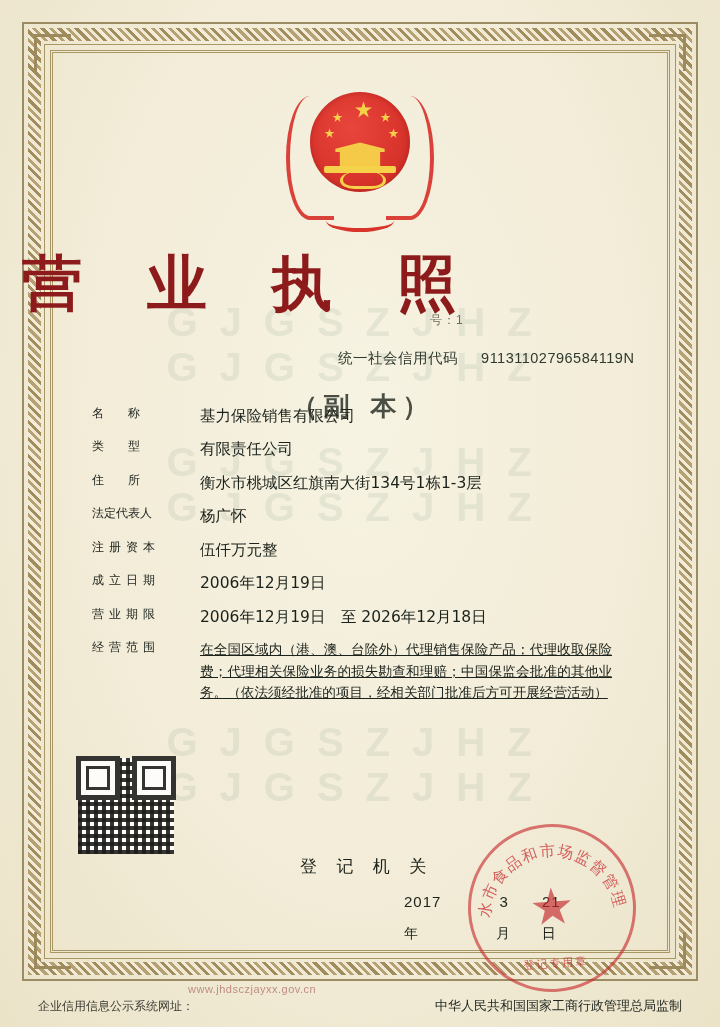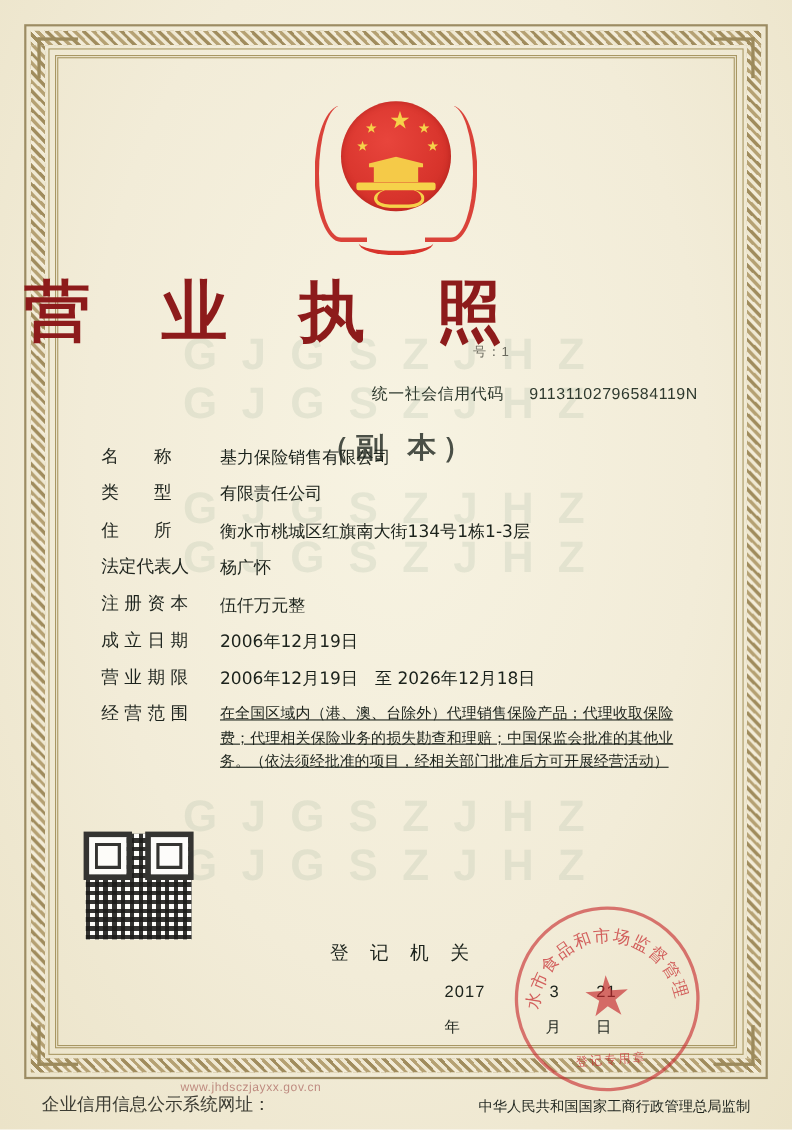--- a/index.html
+++ b/index.html
@@ -187,21 +187,21 @@
     width: 520px;
   }
   .row {
     display: flex;
     align-items: flex-start;
     margin-bottom: 11px;
   }
   .row .lbl {
     width: 108px;
     flex: 0 0 108px;
-    font-size: 16px;
+    font-size: 12px;
     color: #1e241e;
     letter-spacing: 0px;
     font-family: Liberation Sans, sans-serif;
   }
   .row .lbl.sp1 { letter-spacing: 5px; }
   .row .val {
     flex: 1 1 auto;
     font-size: 15.5px;
     color: #1b221b;
     line-height: 1.45;
@@ -300,32 +300,32 @@
     text-align: center;
     font-size: 11px;
     color: rgba(198, 40, 44, .7);
     letter-spacing: 2px;
   }
 
   
   .footer-left {
     position: absolute;
     left: 38px; bottom: 12px;
-    font-size: 16px;
+    font-size: 12px;
     color: #3c3c33;
   }
   .footer-right {
     position: absolute;
     right: 38px; bottom: 12px;
     font-size: 13px;
     color: #1e241e;
   }
   .footer-url {
     position: absolute;
-    left: 164px; bottom: 32px;
+    left: 188px; bottom: 32px;
     font-size: 11px;
     color: rgba(150, 60, 60, .55);
     letter-spacing: .5px;
   }
 </style>
 </head>
 <body>
 
 <div id="license">
 

